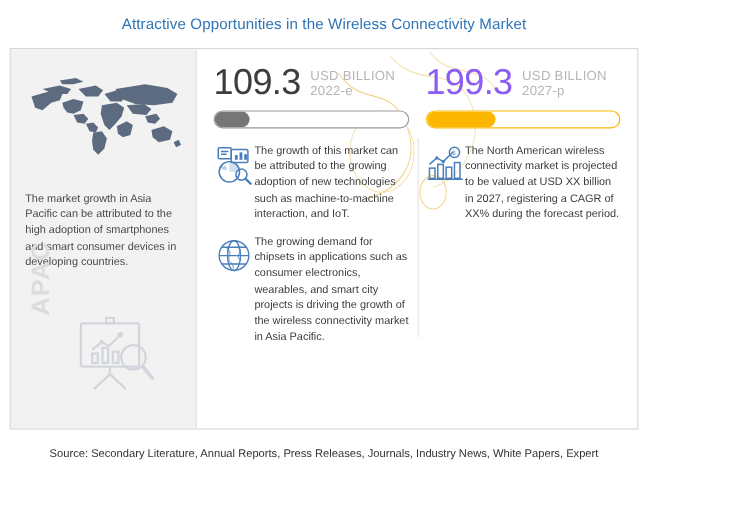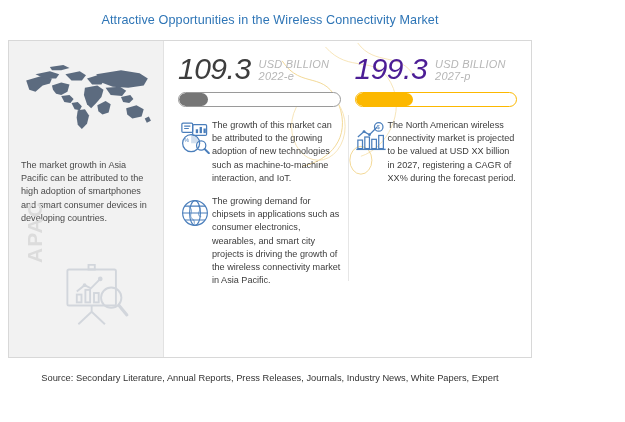--- a/index.html
+++ b/index.html
@@ -89,30 +89,30 @@
   }
   .swoosh svg { width: 100%; height: 100%; }
 
   
   .kpi-row {
     position: relative;
     display: flex;
     padding: 12px 14px 0 14px;
     gap: 14px;
   }
-  .kpi { flex: 1; position: relative; font-style: italic; }
+  .kpi { flex: 1; position: relative; }
   .kpi-head { display: flex; align-items: flex-start; gap: 8px; }
   .kpi-value {
     font-size: 30px;
     line-height: 32px;
     font-weight: 300;
     letter-spacing: -.5px;
   }
   .kpi-value.gray { color: #3d3d3d; }
-  .kpi-value.amber { color: #4c1d95; }
+  .kpi-value.amber { color: #8b5cf6; }
   .kpi-unit {
     padding-top: 5px;
     font-size: 11px;
     line-height: 12px;
     color: #b6b6b6;
     letter-spacing: .2px;
   }
   .kpi-unit .year { display: block; }
   .bar {
     margin-top: 7px;

